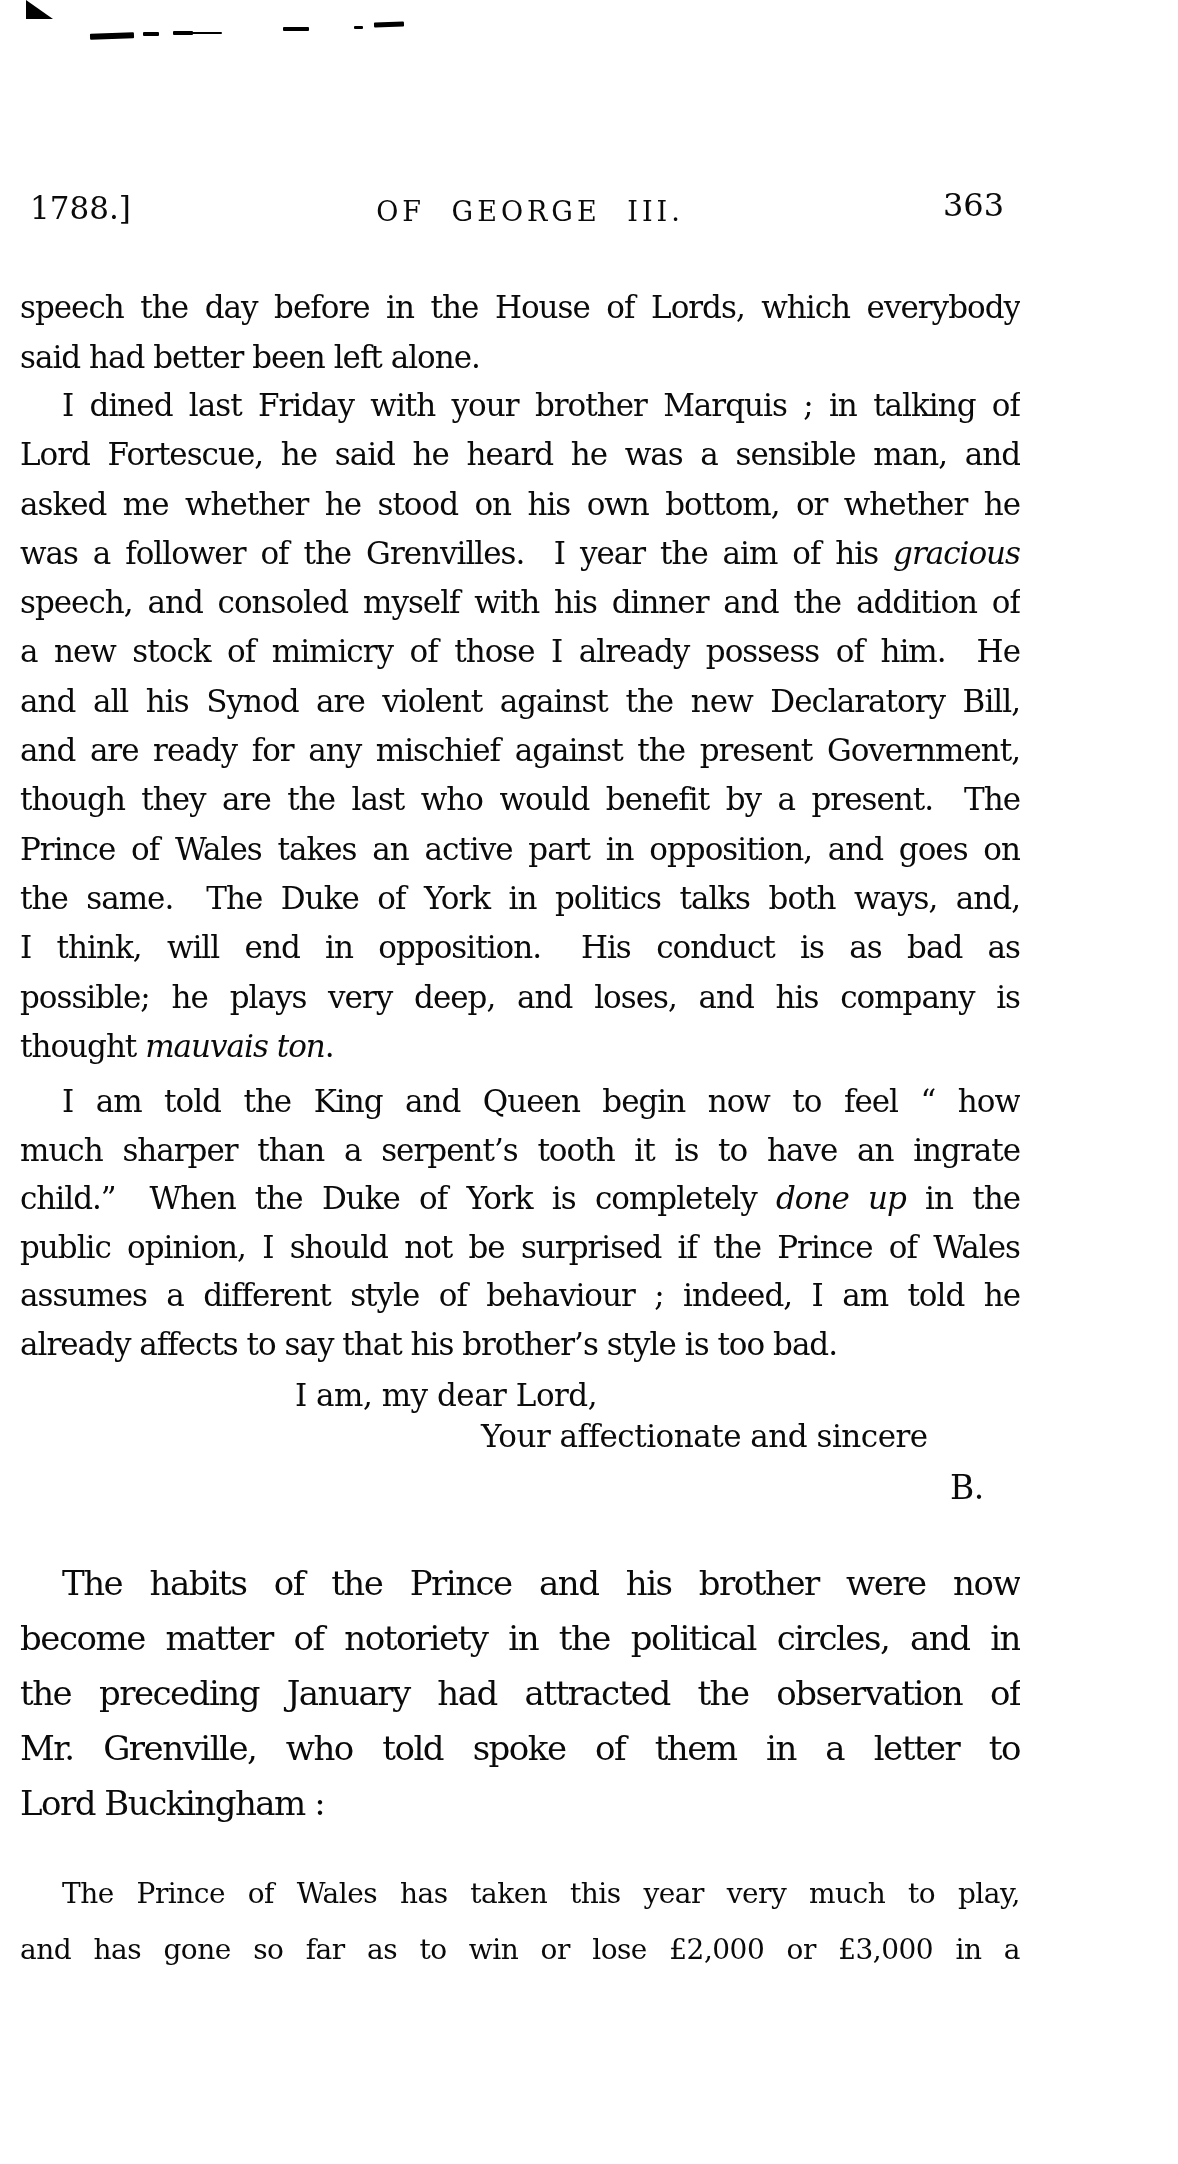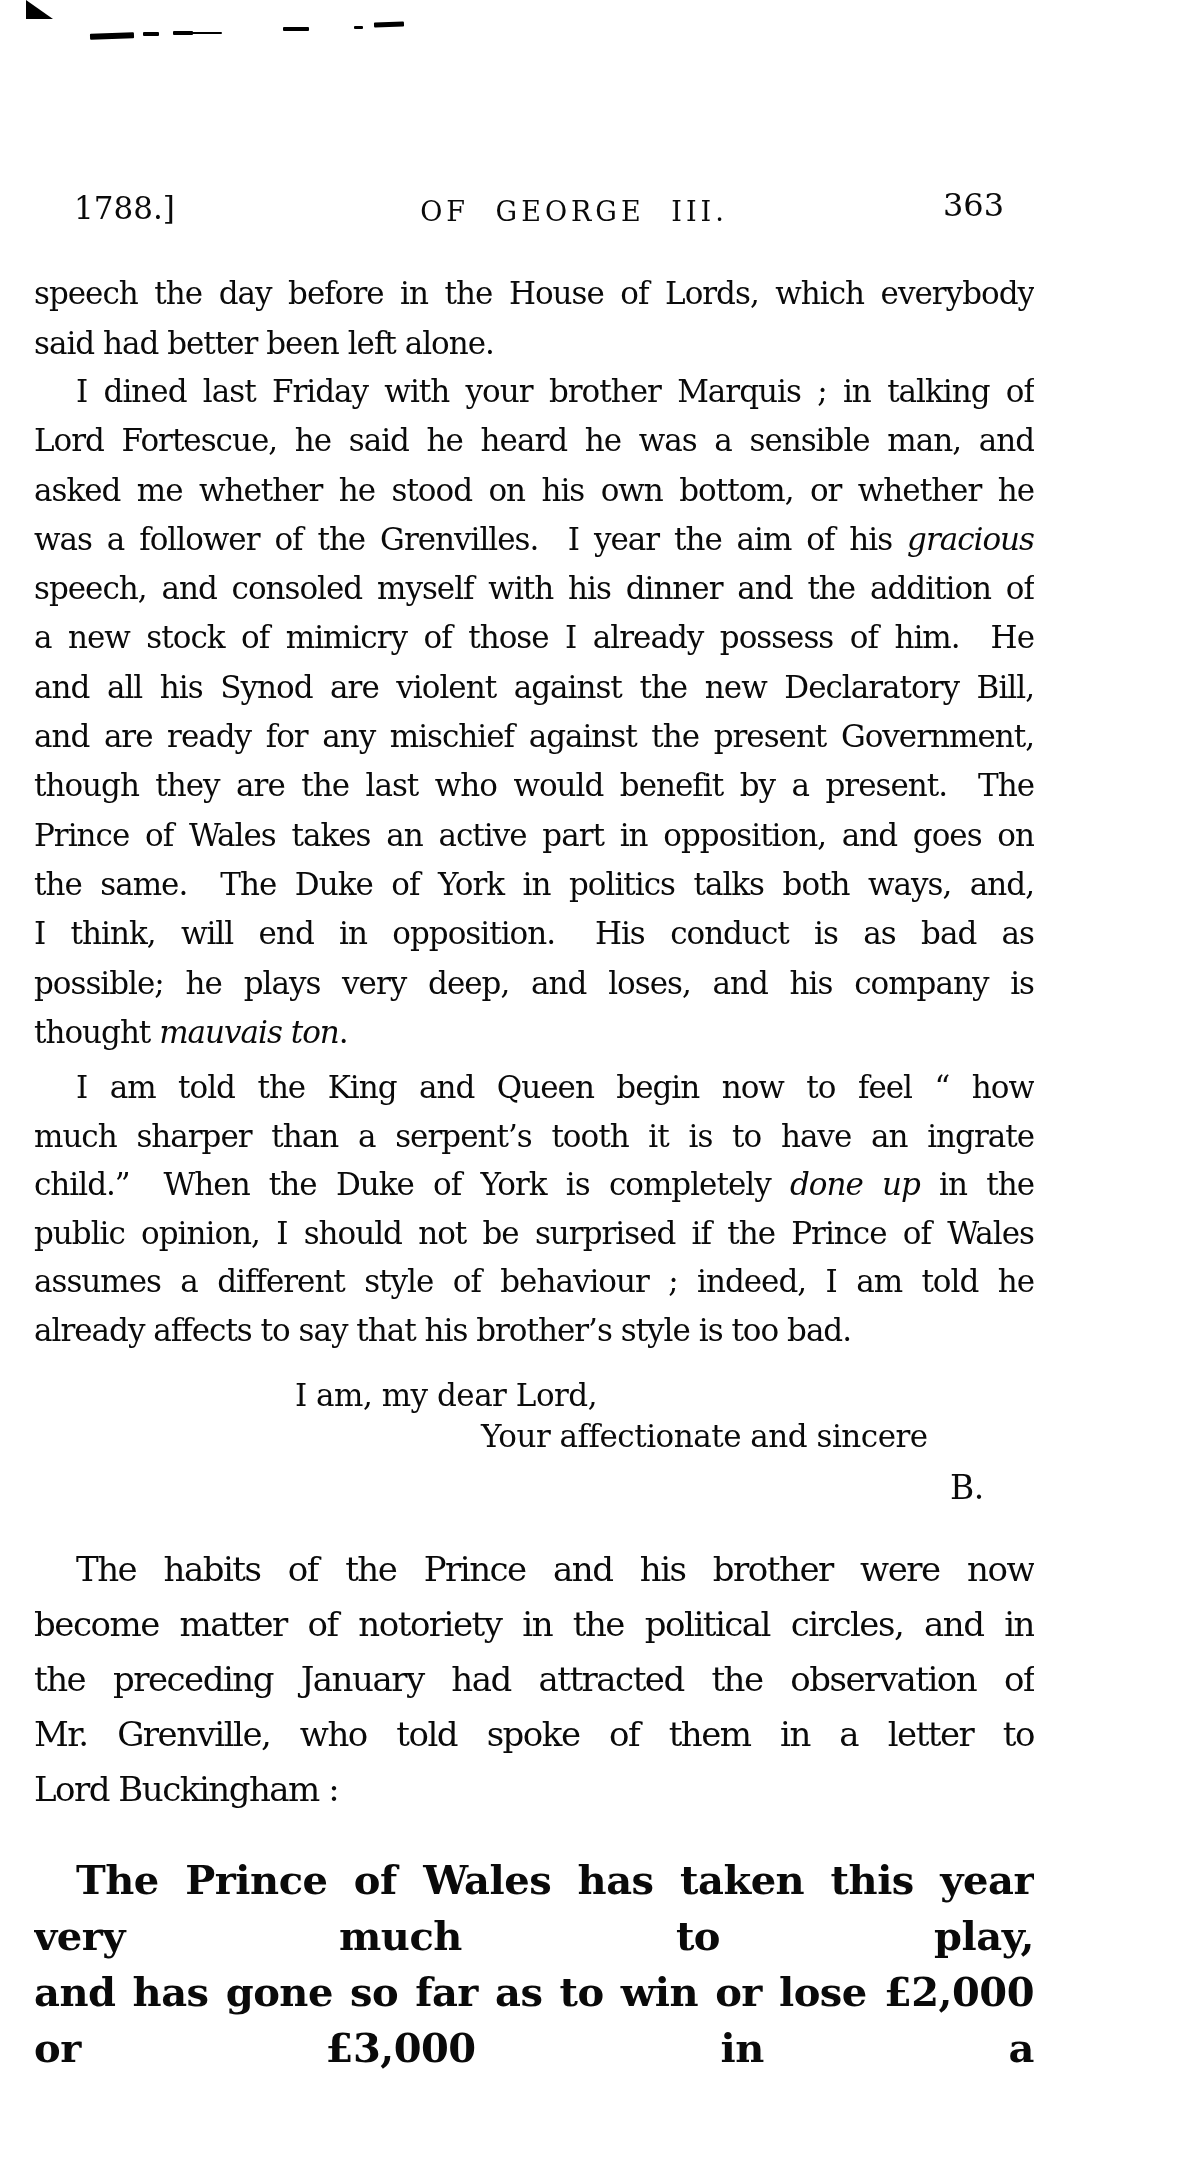--- a/index.html
+++ b/index.html
@@ -4,42 +4,42 @@
 <style>
   html,body{margin:0;padding:0;background:#ffffff;}
   .page{position:relative;width:1178px;height:2164px;background:#ffffff;overflow:hidden;
         font-family:"DejaVu Serif", serif;color:#0a0a0a;}
   
   .corner-tri{position:absolute;left:26px;top:0;width:0;height:0;
       border-top:19px solid #000;border-right:0 solid transparent;border-left:27px solid transparent;
       transform:rotate(180deg);}
   .dash{position:absolute;background:#000;border-radius:1px;}
   
-  .hdr{position:absolute;white-space:nowrap;margin-left:44px;}
+  .hdr{position:absolute;white-space:nowrap;}
   .hdr-year{left:30px;top:190px;font-size:31px;}
   .hdr-title{left:30px;top:196px;width:1000px;text-align:center;font-size:27px;
       letter-spacing:4px;word-spacing:14px;}
   .hdr-page{right:174px;top:186px;font-size:32px;}
   
-  .para{position:absolute;left:34px;width:1000px;}
+  .para{position:absolute;left:20px;width:1000px;margin-top:14px;}
   .line{text-align:justify;text-align-last:justify;-moz-text-align-last:justify;
         overflow:hidden;}
   .line.last{text-align-last:left;-moz-text-align-last:left;}
   .line.first{text-indent:42px;}
   .line em{font-style:italic;}
   .letter-size{font-size:31px;letter-spacing:-1px;}
   #para-continuation{top:268px;line-height:50px;}
   #para-dined{top:367px;line-height:49.3px;}
   #para-king{top:1063px;line-height:48.6px;}
   .closing{position:absolute;font-size:31px;letter-spacing:-0.5px;white-space:nowrap;}
   #closing-salutation{left:295px;top:1377px;}
   #closing-valediction{left:481px;top:1418px;}
   #closing-signature{left:950px;top:1468px;font-size:33px;}
   #para-narrative{top:1542px;line-height:55px;font-size:34px;letter-spacing:-1.5px;}
-  #para-quote{top:1852px;line-height:56px;font-size:40px;letter-spacing:-0.5px;font-weight:bold;}
+  #para-quote{top:1852px;line-height:56px;font-size:28px;letter-spacing:-0.5px;}
 </style>
 </head>
 <body>
 
 <div class="page">
 
   <div class="corner-tri"></div>
   <div>
     <div class="dash" style="left:90px;top:33px;width:44px;height:6px;transform:rotate(-2deg);"></div>
     <div class="dash" style="left:143px;top:32px;width:16px;height:4px;"></div>

